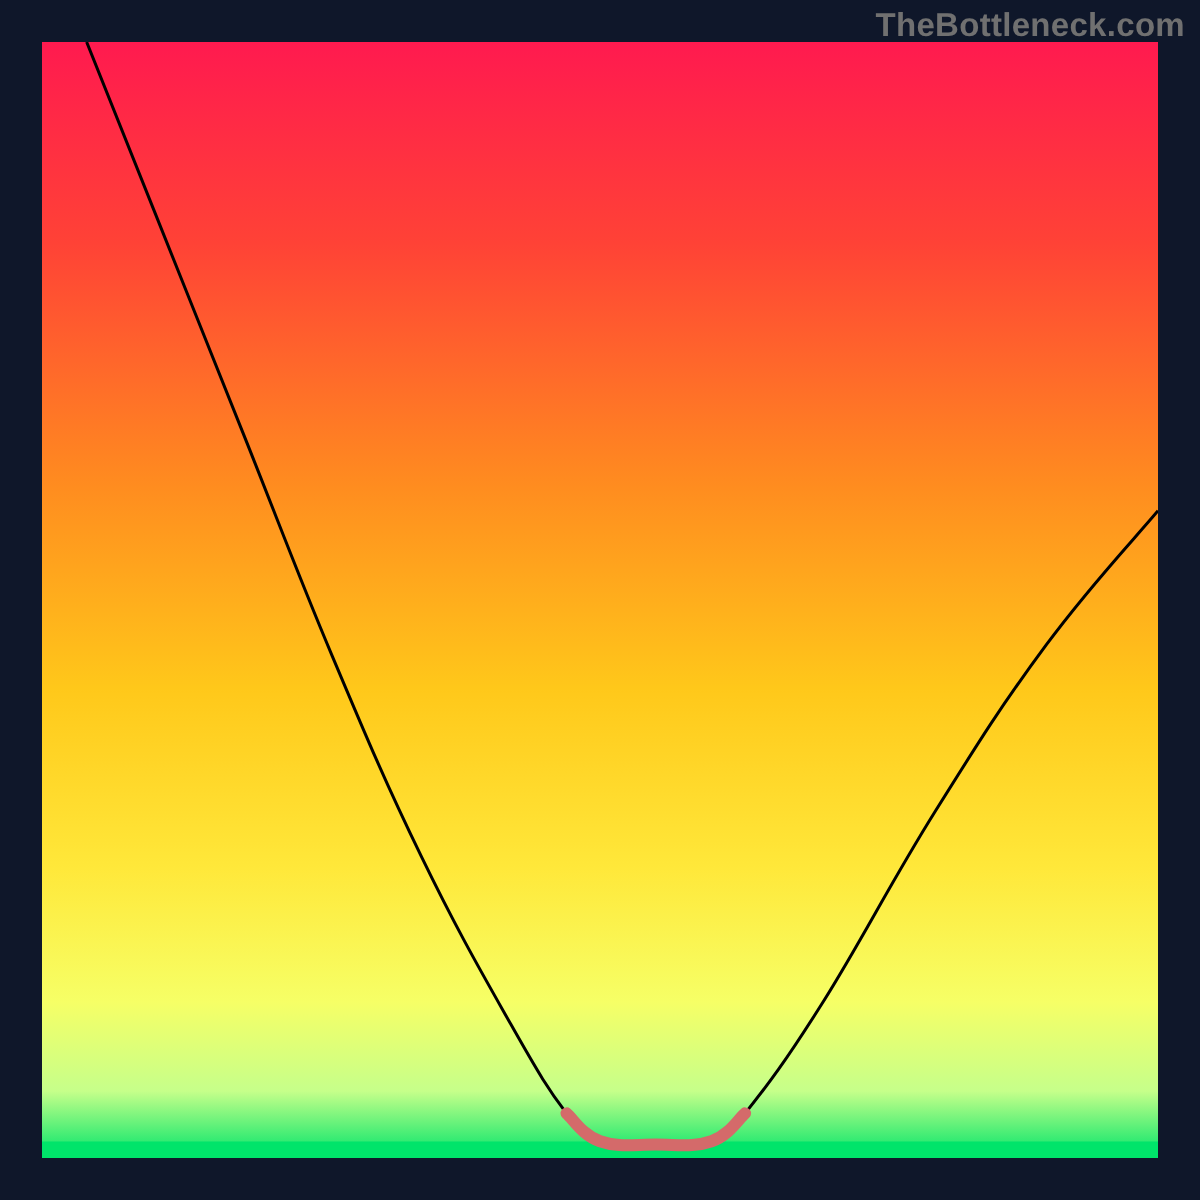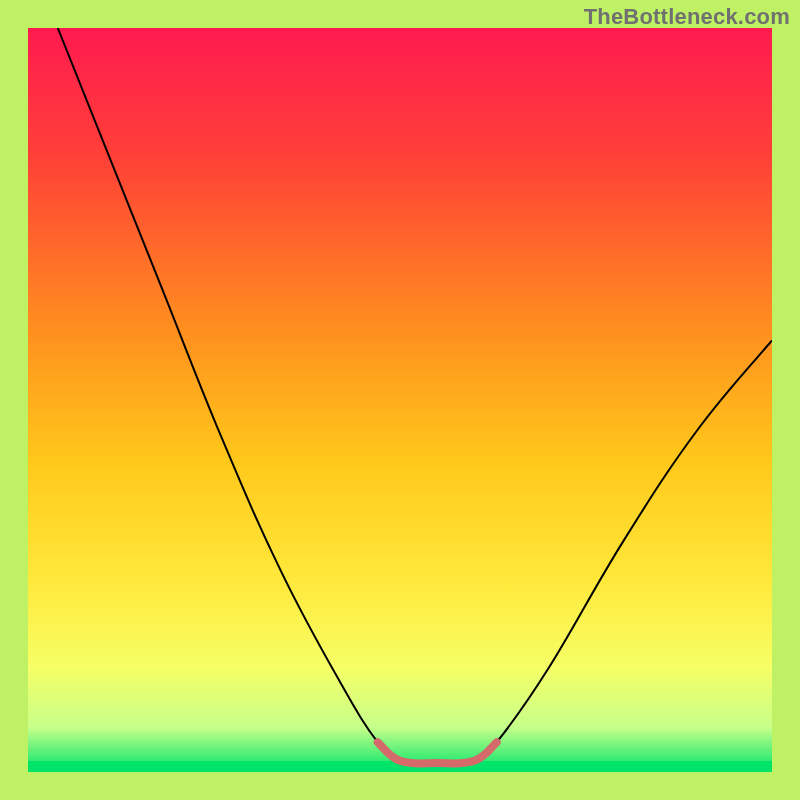--- a/index.html
+++ b/index.html
@@ -5,21 +5,21 @@
   body {
     margin: 0;
     padding: 0;
     background: #fff;
     font-family: Arial, Helvetica, sans-serif;
   }
   .container {
     position: relative;
     width: 800px;
     height: 800px;
-    background: #bef264;
+    background: #0f172a;
   }
   .attribution {
     position: absolute;
     top: 4px;
     right: 10px;
     color: #707070;
     font-size: 22px;
     font-weight: 600;
     letter-spacing: 0.2px;
     z-index: 10;

